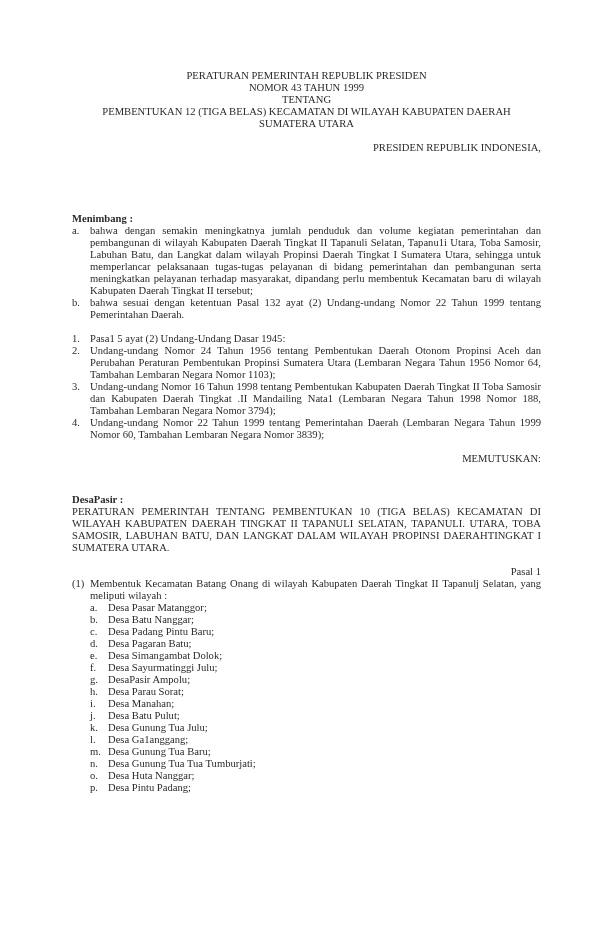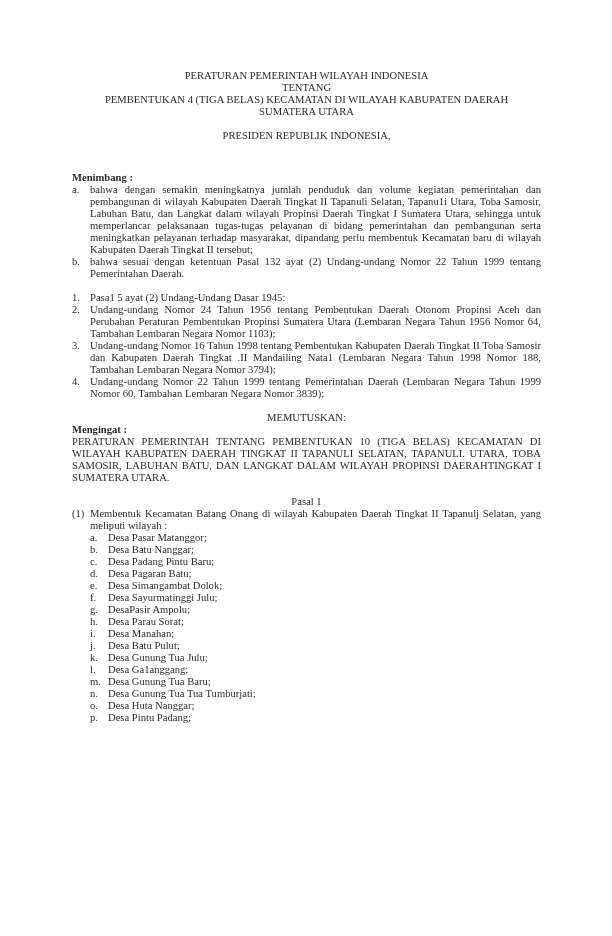--- a/index.html
+++ b/index.html
@@ -1,38 +1,39 @@
 <!DOCTYPE html>
 <html><head>
 <meta charset="utf-8">
 <style>
   html, body { margin:0; padding:0; background:#ffffff; }
   body { width:612px; height:936px; position:relative; overflow:hidden;
          font-family:"Liberation Serif","DejaVu Serif",serif; color:#2a2a2a; font-size:10.6px; line-height:12px; }
   .page { position:absolute; left:72px; top:70px; width:469px; }
-  .center { text-align:center; }
+  .center { text-align:right; }
   .title-block div { text-align:center; }
   .gap { height:12px; }
-  .bold { font-weight:bold; }
+  .bold { font-weight:bold;margin-top:29px; }
   .item { display:flex; }
   .item .lbl { width:18px; flex:none; }
   .item .txt { flex:1; text-align:justify; }
   .sub { display:flex; padding-left:18px; }
   .sub .lbl { width:18px; flex:none; }
   .menetapkan-text { text-align:justify; text-align-last:left; }
 </style>
 </head>
 <body>
 
 <div class="page">
 
   <div class="title-block">
-    <div>PERATURAN PEMERINTAH WILAYAH INDONESIA</div>
+    <div>PERATURAN PEMERINTAH REPUBLIK PRESIDEN</div>
+    <div>NOMOR 43 TAHUN 1999</div>
     <div>TENTANG</div>
-    <div>PEMBENTUKAN 4 (TIGA BELAS) KECAMATAN DI WILAYAH KABUPATEN DAERAH</div>
+    <div>PEMBENTUKAN 12 (TIGA BELAS) KECAMATAN DI WILAYAH KABUPATEN DAERAH</div>
     <div>SUMATERA UTARA</div>
   </div>
   <div class="gap"></div>
   <div class="center">PRESIDEN REPUBLIK INDONESIA,</div>
   <div class="gap"></div>
   <div class="gap"></div>
   <div style="height:6px"></div>
 
   <div>
     <div class="bold">Menimbang :</div>
@@ -62,21 +63,21 @@
     </div>
     <div class="item">
       <span class="lbl">4.</span>
       <span class="txt">Undang-undang Nomor 22 Tahun 1999 tentang Pemerintahan Daerah (Lembaran Negara Tahun 1999 Nomor 60, Tambahan Lembaran Negara Nomor 3839);</span>
     </div>
   </div>
   <div class="gap"></div>
 
   <div class="center">MEMUTUSKAN:</div>
   <div>
-    <div class="bold">Mengingat :</div>
+    <div class="bold">DesaPasir :</div>
     <div class="menetapkan-text">PERATURAN PEMERINTAH TENTANG PEMBENTUKAN 10 (TIGA BELAS) KECAMATAN DI WILAYAH KABUPATEN DAERAH TINGKAT II TAPANULI SELATAN, TAPANULI. UTARA, TOBA SAMOSIR, LABUHAN BATU, DAN LANGKAT DALAM WILAYAH PROPINSI DAERAHTINGKAT I SUMATERA UTARA.</div>
   </div>
   <div class="gap"></div>
 
   <div>
     <div class="center">Pasal 1</div>
     <div class="item">
       <span class="lbl">(1)</span>
       <span class="txt">Membentuk Kecamatan Batang Onang di wilayah Kabupaten Daerah Tingkat II Tapanulj Selatan, yang meliputi wilayah :</span>
     </div>

